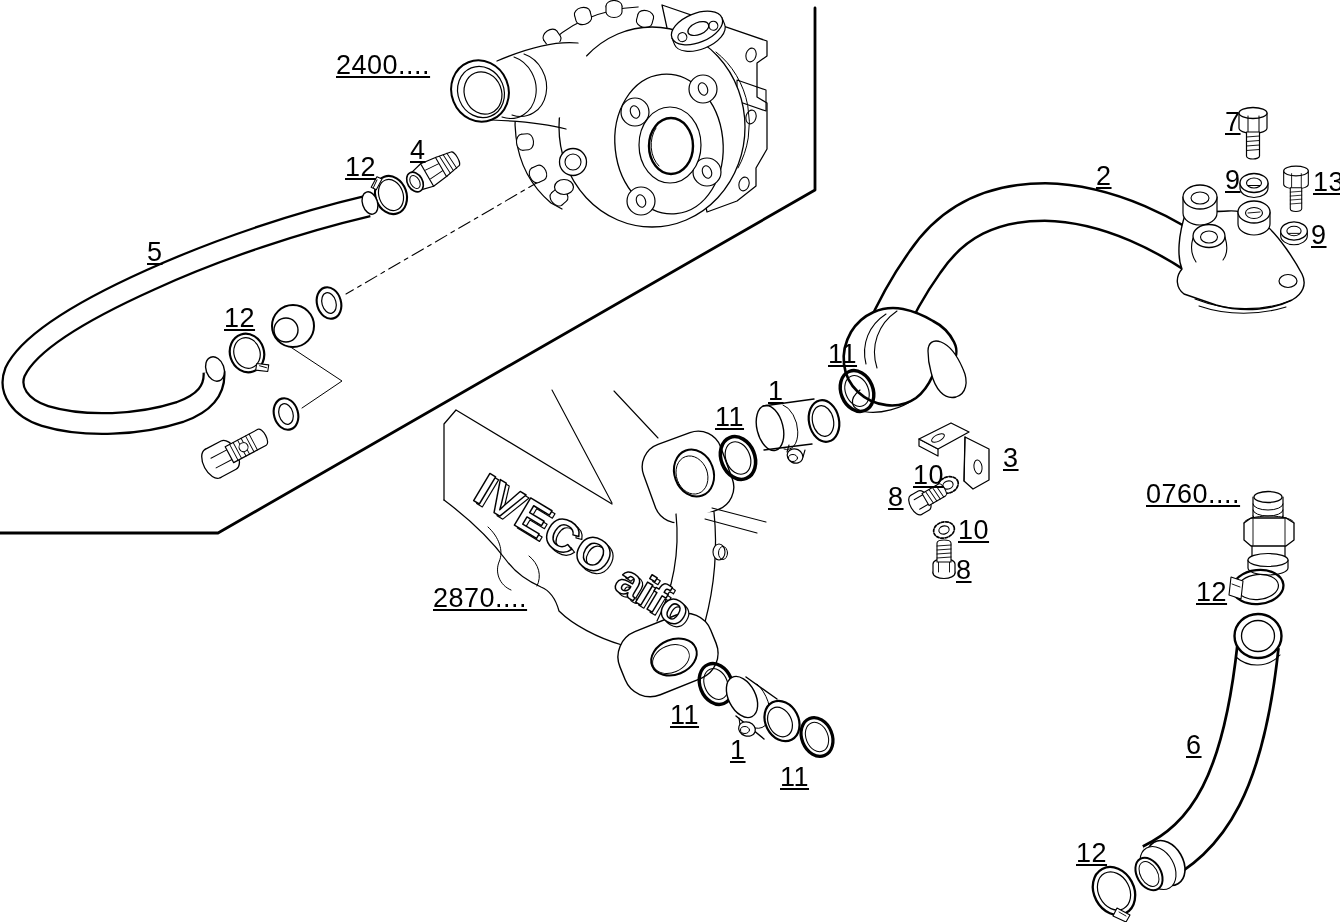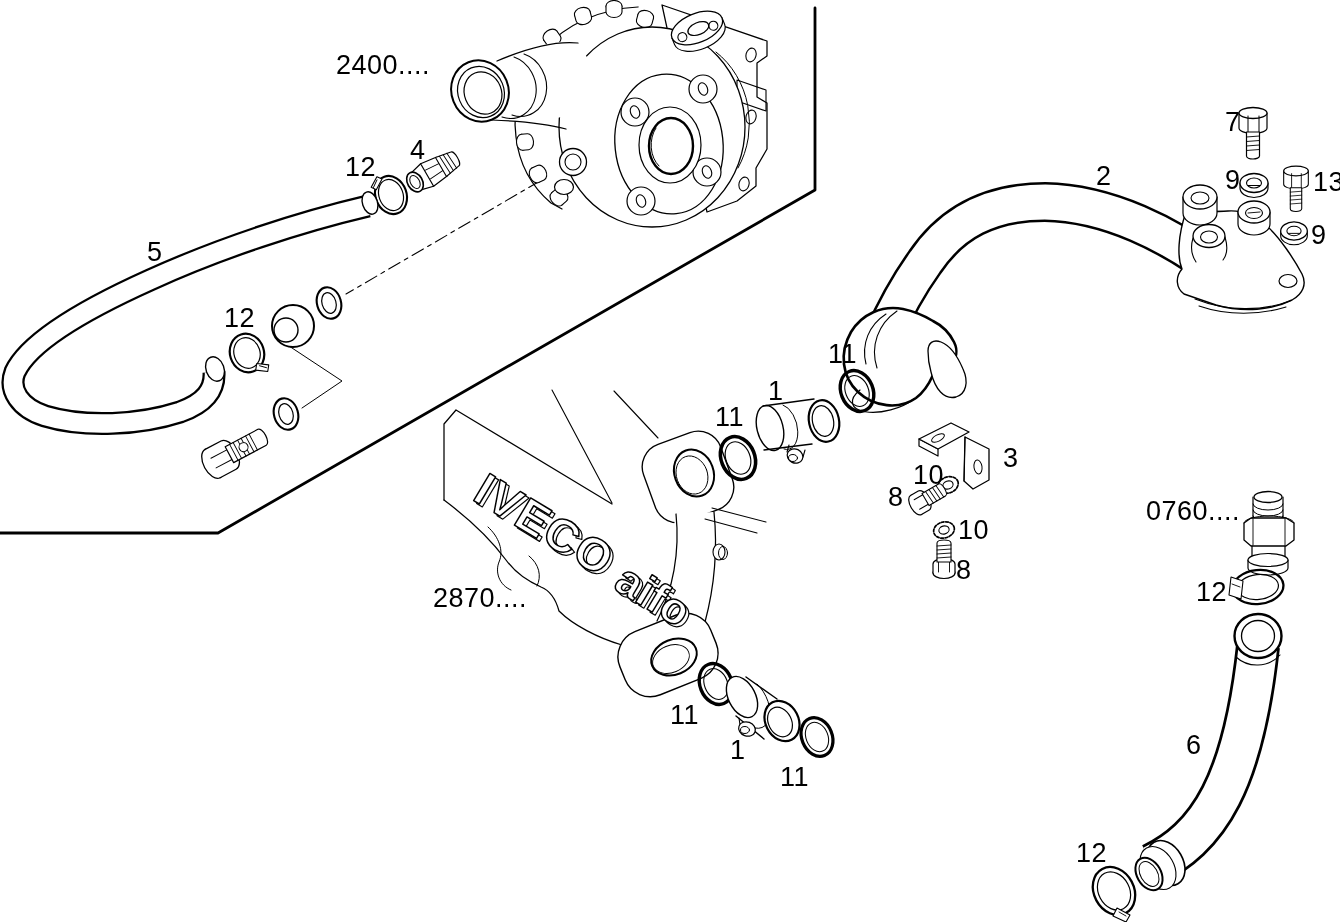--- a/index.html
+++ b/index.html
@@ -1,20 +1,20 @@
 <!DOCTYPE html>
 <html><head>
 <meta charset="utf-8">
 <style>
   html,body{margin:0;padding:0;background:#e8e8e8;}
   .stage{position:relative;width:1340px;height:922px;background:#ffffff;overflow:hidden;
          font-family:"Liberation Sans",sans-serif;}
   .stage svg{position:absolute;left:0;top:0;}
   .lbl{position:absolute;font-size:27px;line-height:1;color:#000;white-space:nowrap;
-       letter-spacing:.5px;font-family:"Liberation Sans",sans-serif;}
+       letter-spacing:.5px;font-family:"Liberation Sans",sans-serif;text-decoration:underline;}
   text{font-family:"Liberation Sans",sans-serif;}
 </style>
 </head>
 <body>
 
 <div class="stage">
 
 <svg width="1340" height="922" viewBox="0 0 1340 922">
 <defs>
   <g id="pin">
@@ -316,21 +316,21 @@
 <div class="lbl" style="left: 1313px; top: 169px;">13</div>
 <div class="lbl" style="left: 1311px; top: 222px;">9</div>
 <div class="lbl" style="left: 147px; top: 239px;">5</div>
 <div class="lbl" style="left: 224px; top: 305px;">12</div>
 <div class="lbl" style="left: 828px; top: 341px;">11</div>
 <div class="lbl" style="left: 768px; top: 378px;">1</div>
 <div class="lbl" style="left: 715px; top: 404px;">11</div>
 <div class="lbl" style="left: 1003px; top: 445px;">3</div>
 <div class="lbl" style="left: 913px; top: 462px;">10</div>
 <div class="lbl" style="left: 888px; top: 484px;">8</div>
-<div class="lbl" style="left: 1146px; top: 498px;">0760....</div>
+<div class="lbl" style="left: 1146px; top: 481px;">0760....</div>
 <div class="lbl" style="left: 958px; top: 517px;">10</div>
 <div class="lbl" style="left: 956px; top: 557px;">8</div>
 <div class="lbl" style="left: 1196px; top: 579px;">12</div>
 <div class="lbl" style="left: 433px; top: 585px;">2870....</div>
 <div class="lbl" style="left: 670px; top: 702px;">11</div>
 <div class="lbl" style="left: 730px; top: 737px;">1</div>
 <div class="lbl" style="left: 780px; top: 764px;">11</div>
 <div class="lbl" style="left: 1186px; top: 732px;">6</div>
 <div class="lbl" style="left: 1076px; top: 840px;">12</div>
 

